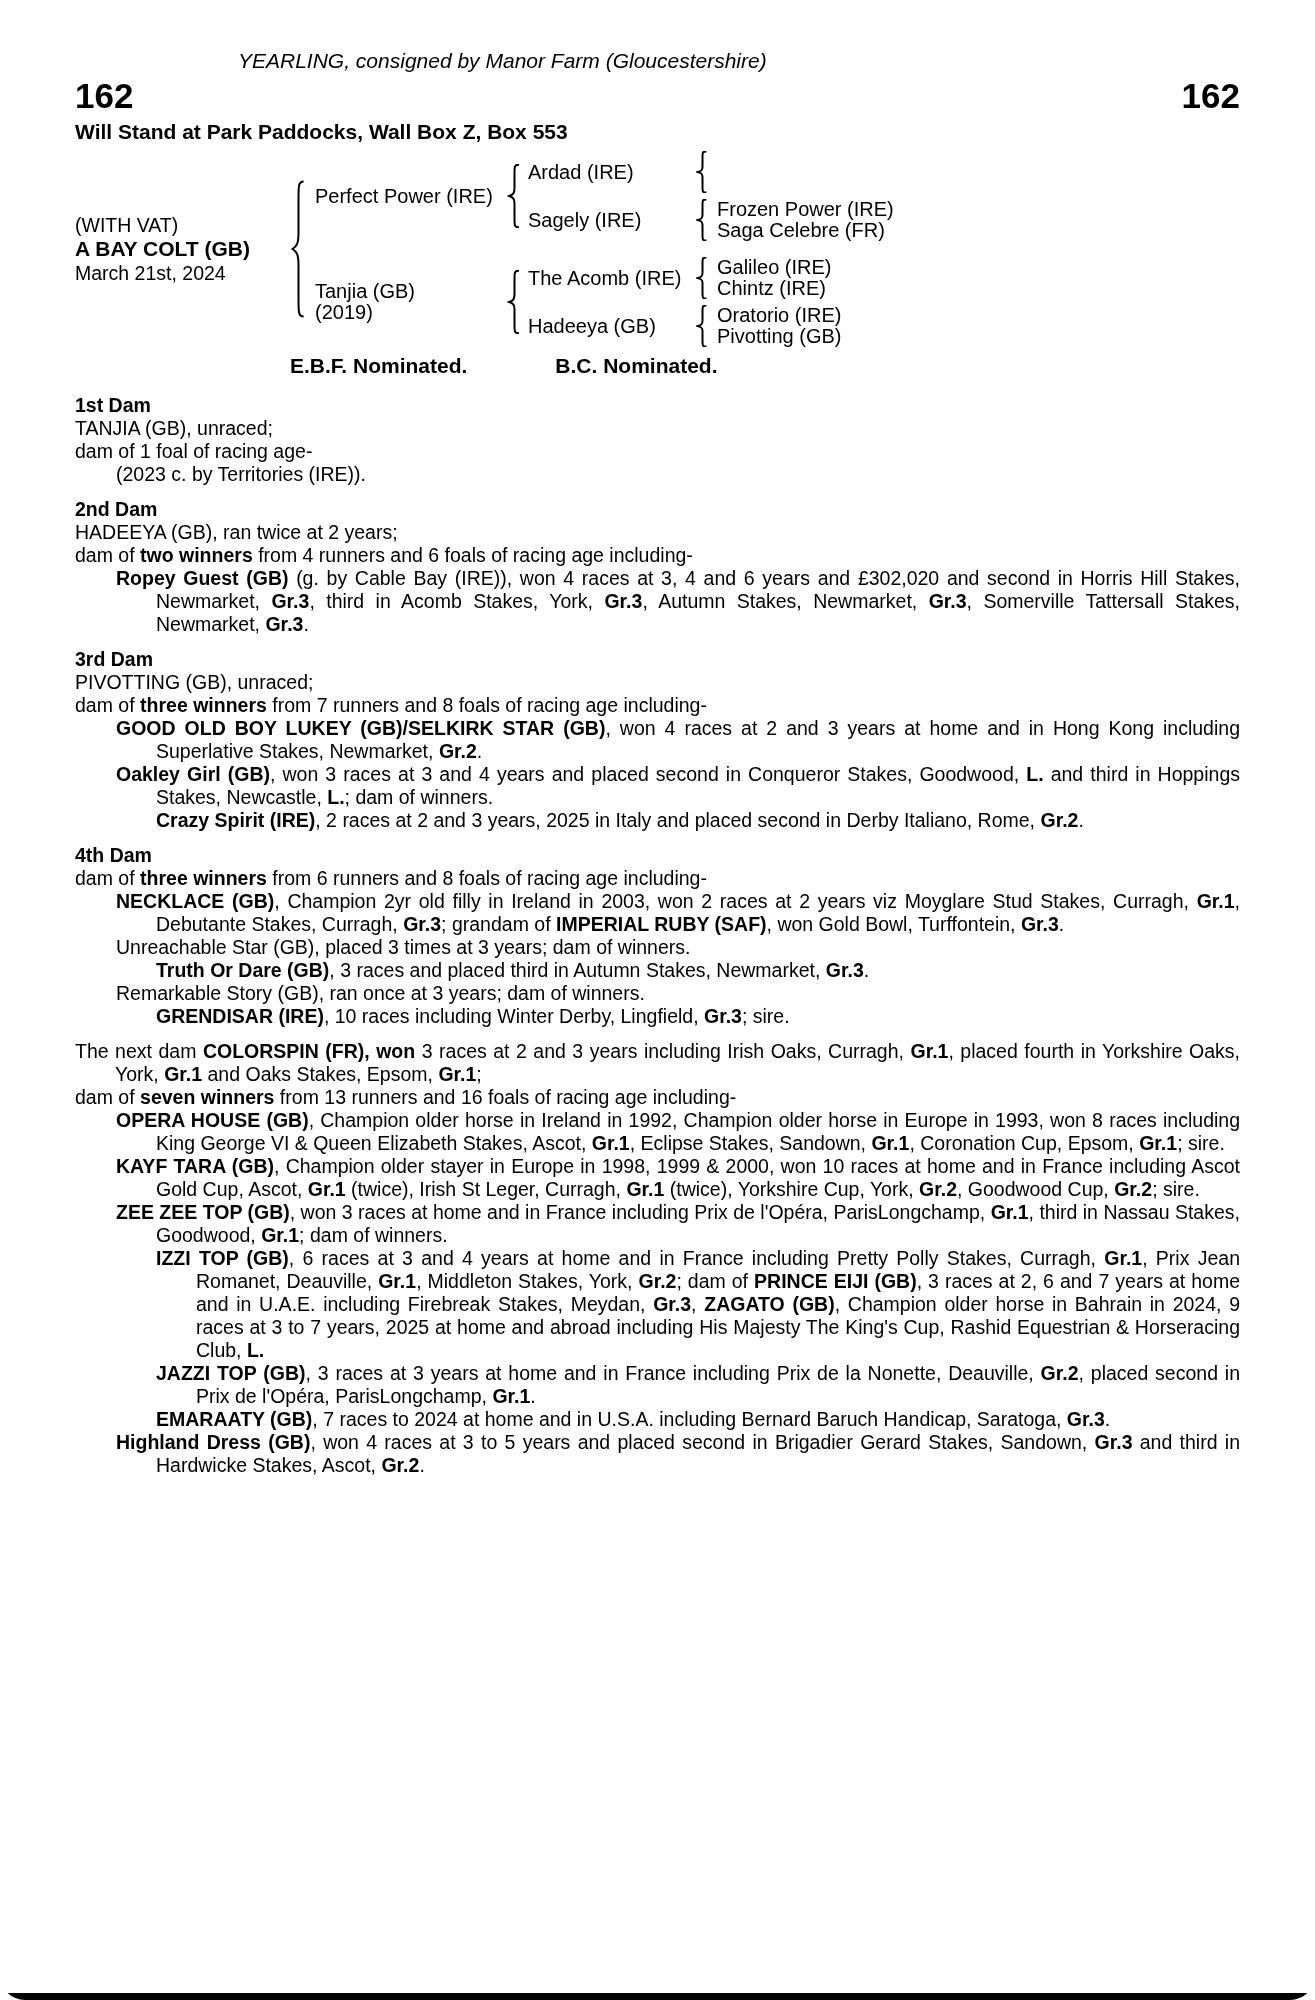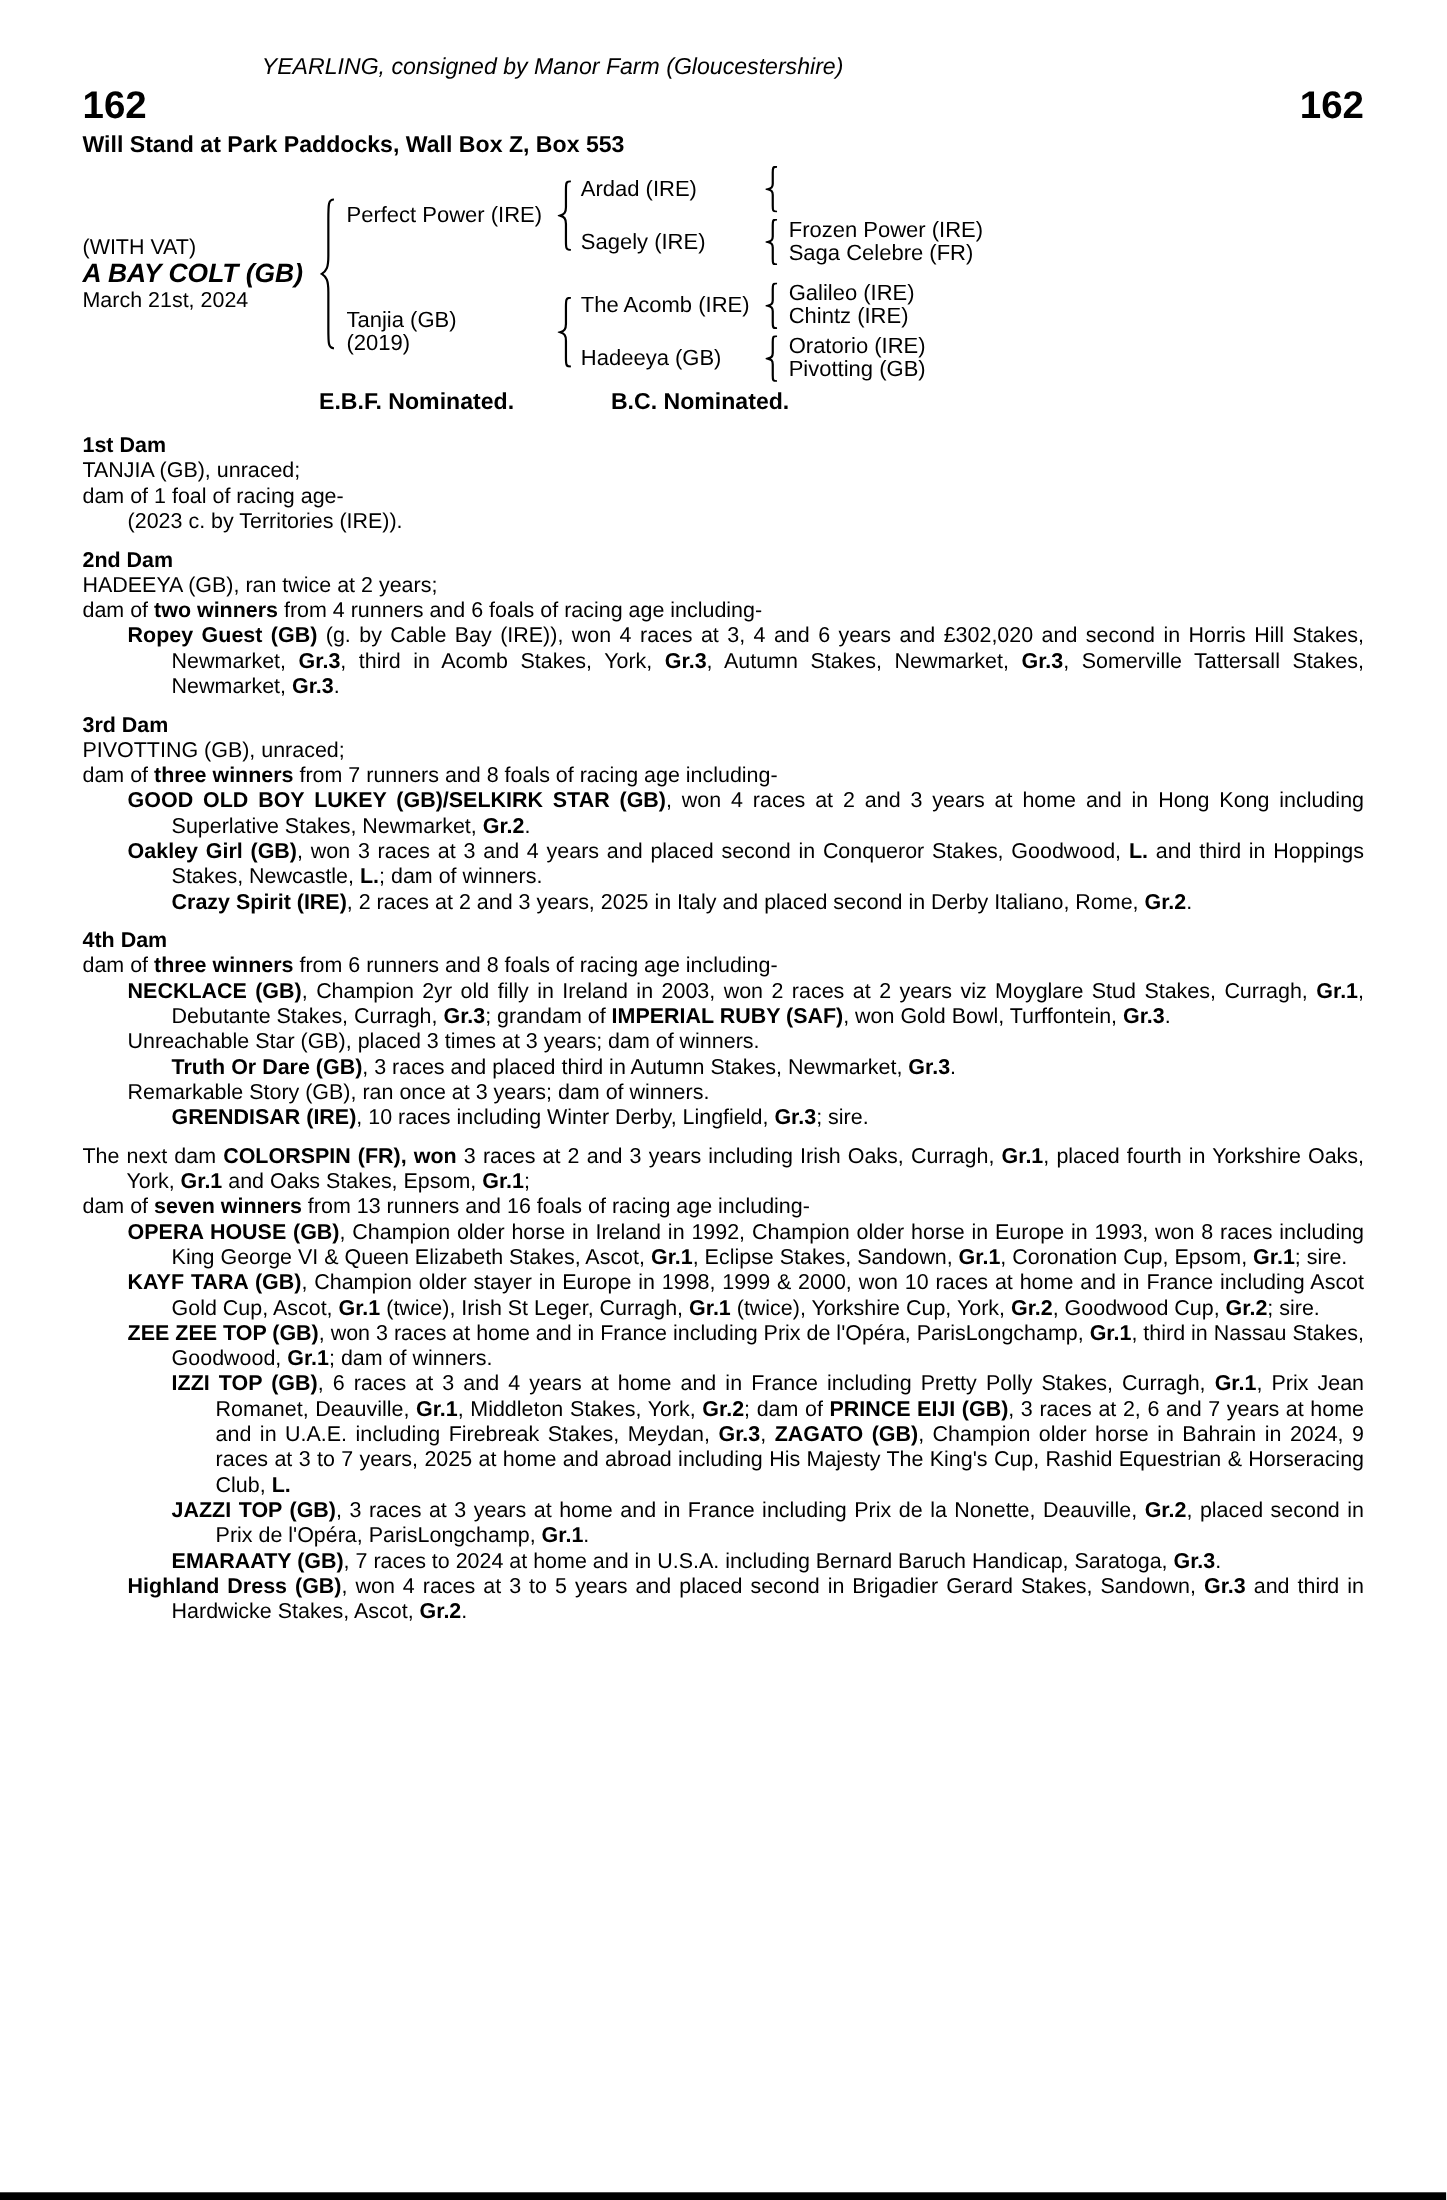--- a/index.html
+++ b/index.html
@@ -10,20 +10,21 @@
     color: #000;
   }
   .page {
     position: relative;
     width: 1315px;
     height: 2000px;
     margin: 0 auto;
     background: #ffffff;
     padding: 48px 75px 0 75px;
     overflow: hidden;
+    border-radius: 25px;
   }
   
   .consignor {
     font-style: italic;
     font-size: 21px;
     line-height: 25px;
     padding-left: 163px;
     margin-bottom: 4px;
   }
   .lot-row {
@@ -41,21 +42,21 @@
     line-height: 26px;
     margin-bottom: 6px;
   }
   
   .pedigree {
     display: flex;
     align-items: center;
     margin: 2px 0 6px 0;
   }
   .ped-details { width: 215px; font-size: 19.5px; line-height: 24px; }
-  .ped-details .horse-title { font-weight: bold; font-size: 24px; font-style: italic; }
+  .ped-details .horse-title { font-weight: bold; font-size: 21px; }
   .tree { flex: 1; display: flex; align-items: center; }
   .name { font-size: 20px; line-height: 21px; }
   .brace { display: flex; align-items: center; flex: 0 0 auto; }
   .brace svg { display: block; }
   .b1 svg { width: 17px; height: 138px; }
   .b2 svg { width: 15px; height: 64px; }
   .b3 svg { width: 13px; height: 42px; }
   .gen1col { flex: 1; display: flex; flex-direction: column; gap: 16px; margin-left: 8px; }
   .half { display: flex; align-items: center; }
   .g1 { width: 192px; flex: 0 0 auto; }

